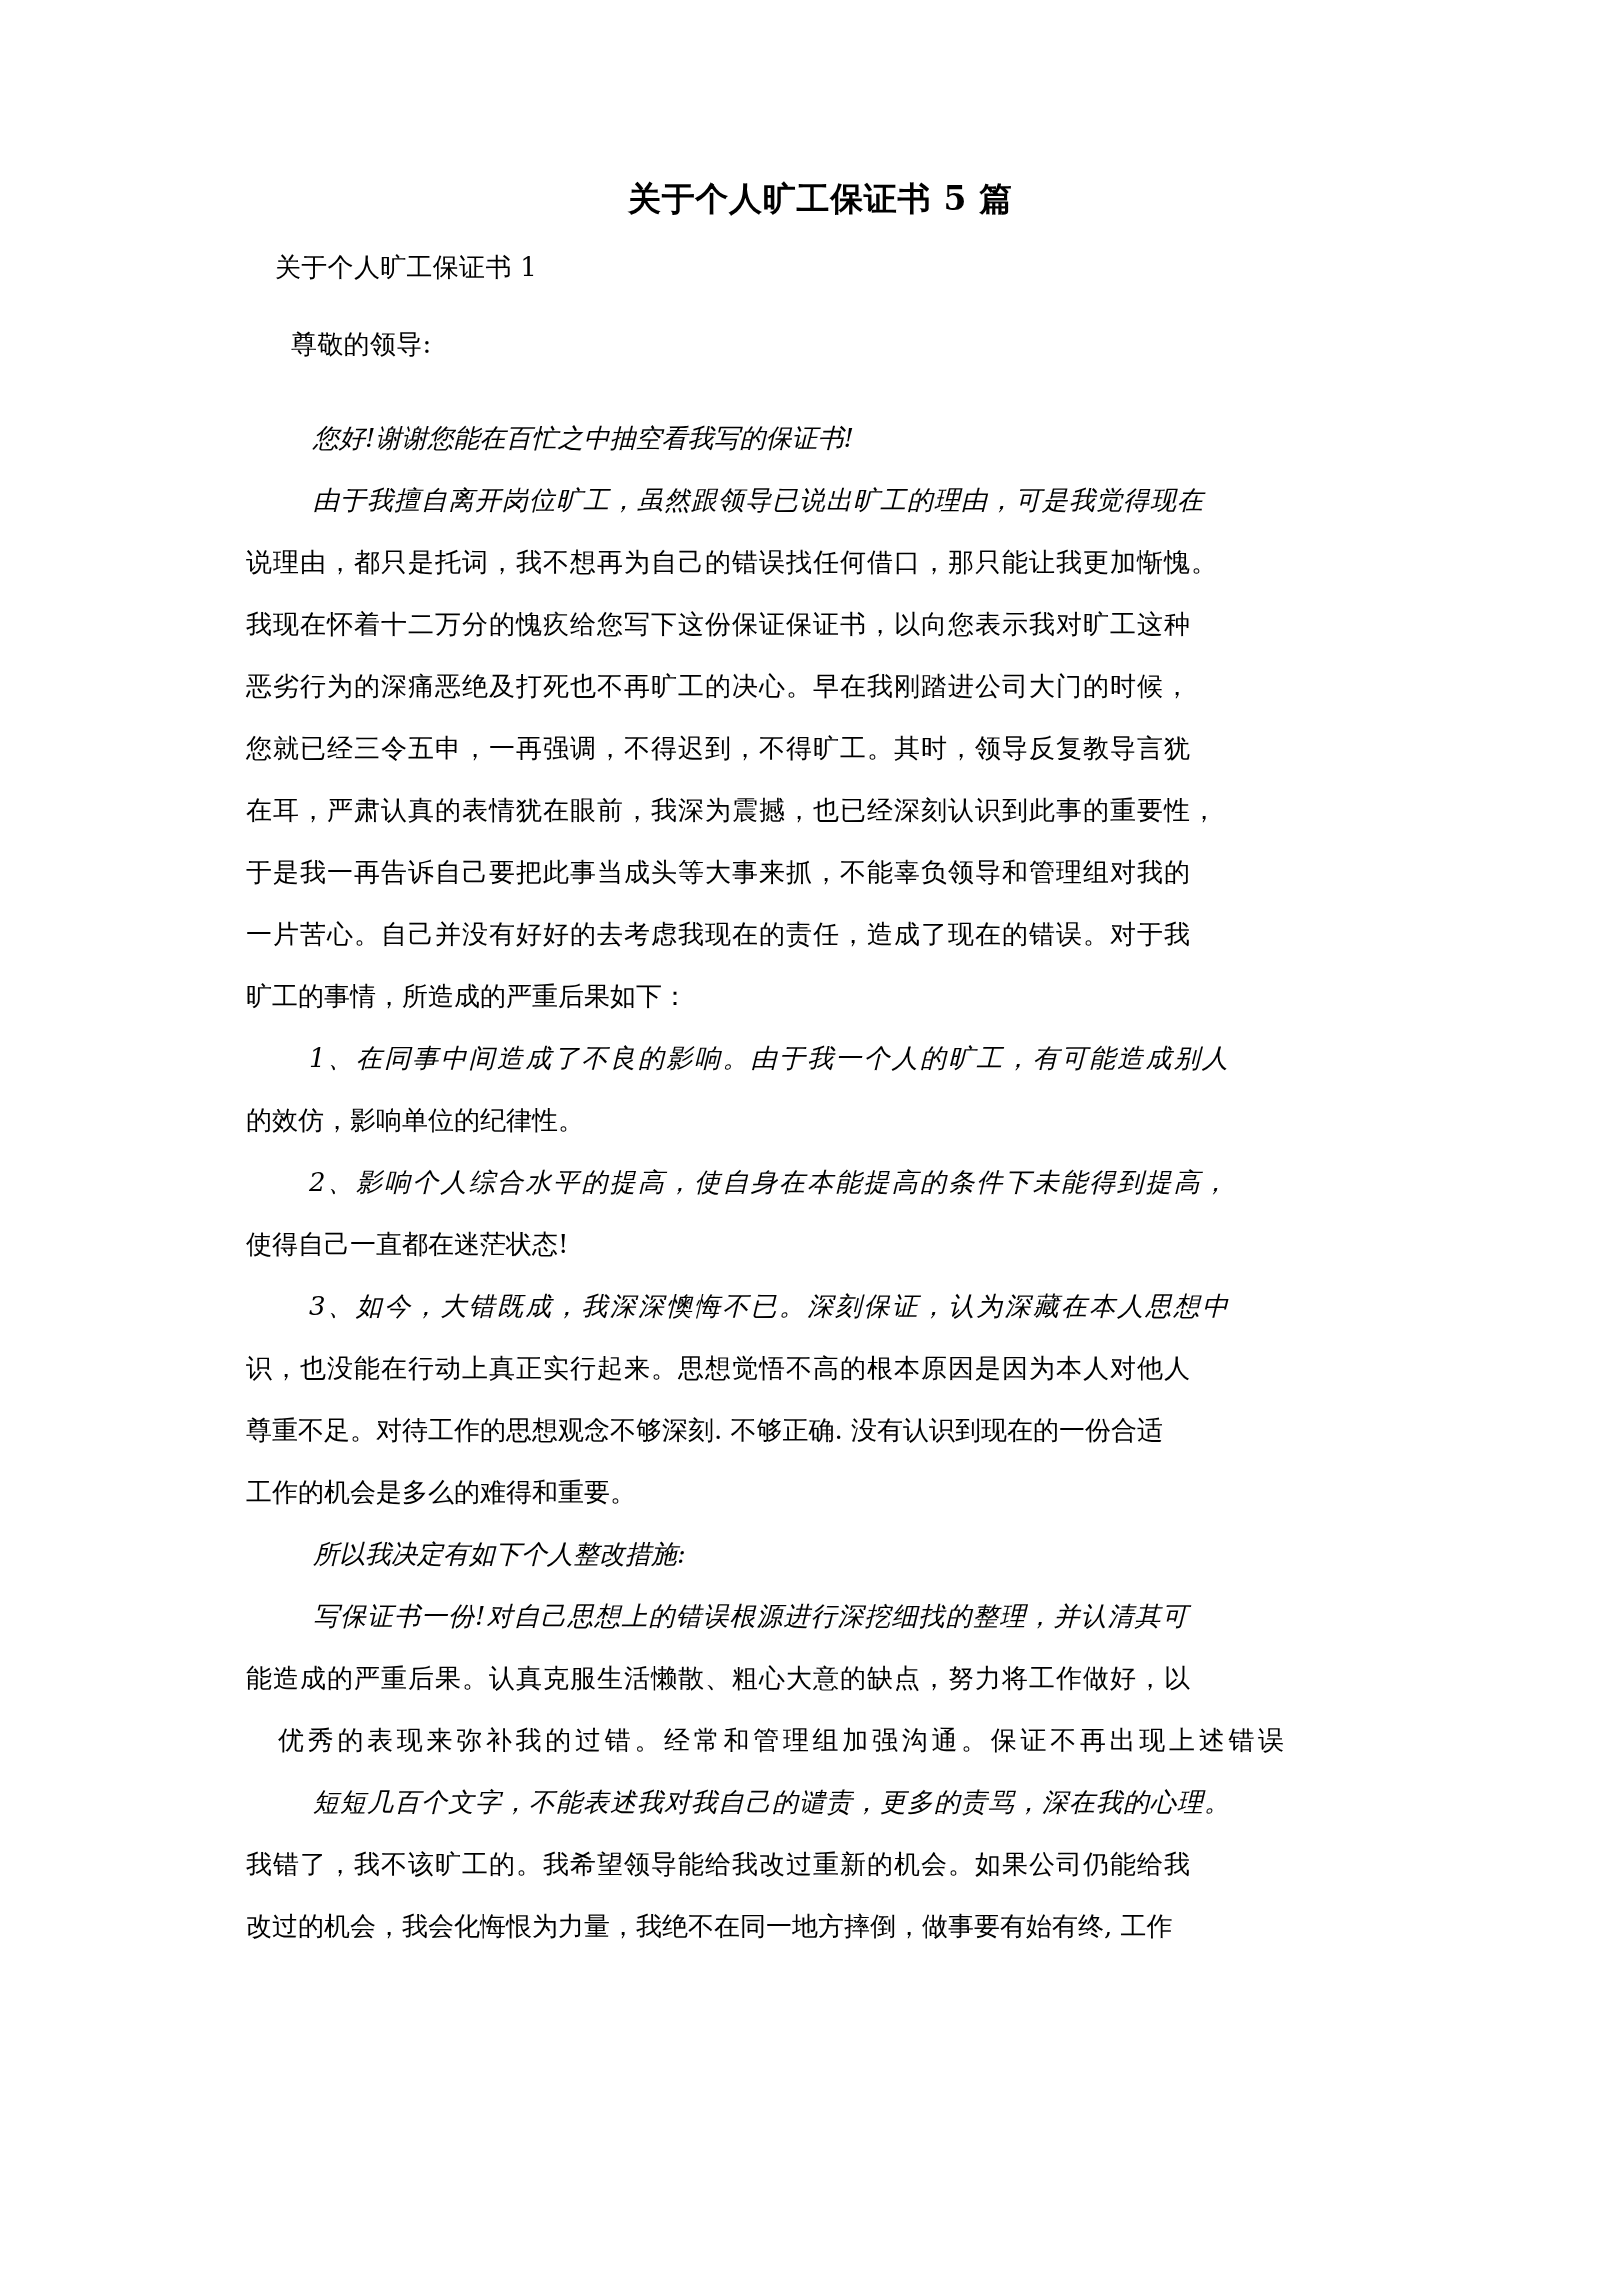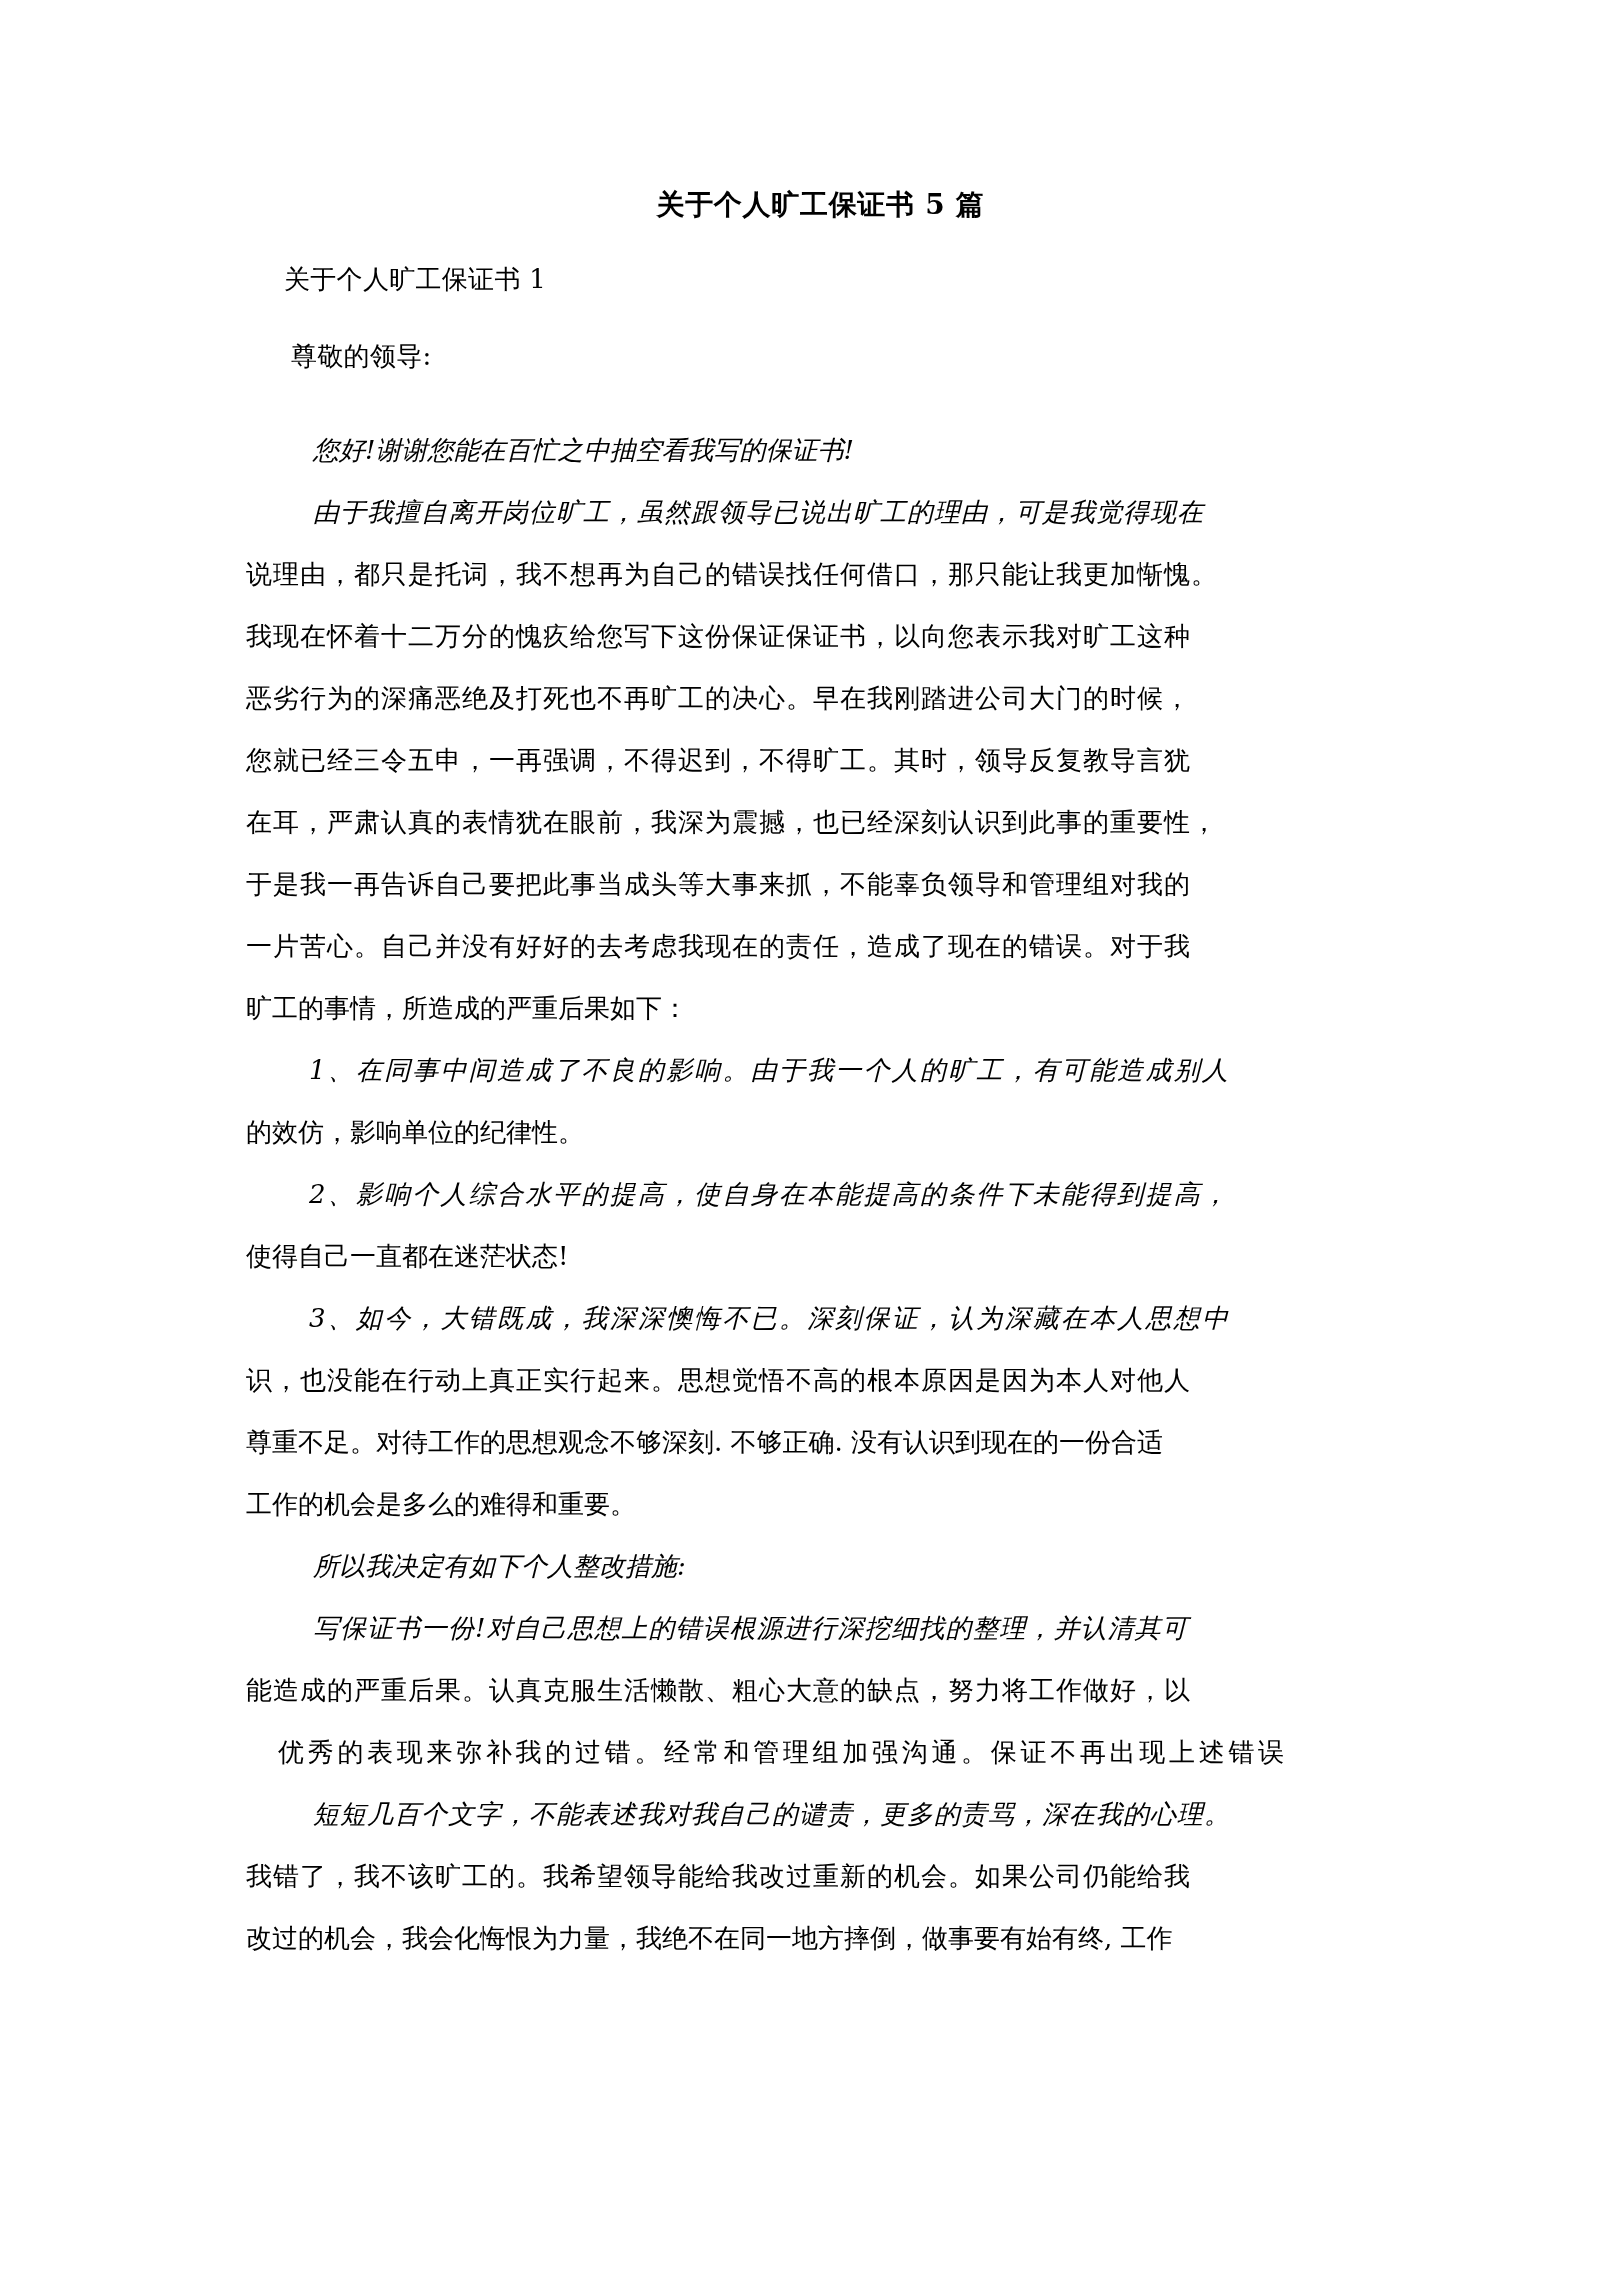--- a/index.html
+++ b/index.html
@@ -28,33 +28,33 @@
 
   
   .content {
     position: absolute;
     left: 246px;
     top: 0;
     width: 1149px;
   }
 
   .doc-title {
-    margin: 9px;
+    margin: 0;
     padding: 0;
-    font-size: 28px;
+    font-size: 33px;
     line-height: 1.25;
     font-weight: 700;
     text-align: center;
     letter-spacing: 0.7px;
     padding-top: 178px;
     white-space: nowrap;
   }
 
   .subtitle {
-    margin: 9px;
+    margin: 0;
     padding: 0;
     font-size: 26px;
     line-height: 1.15;
     padding-top: 34px;
     padding-left: 29px;
     letter-spacing: 0.3px;
   }
 
   .salutation {
     margin: 16px;

